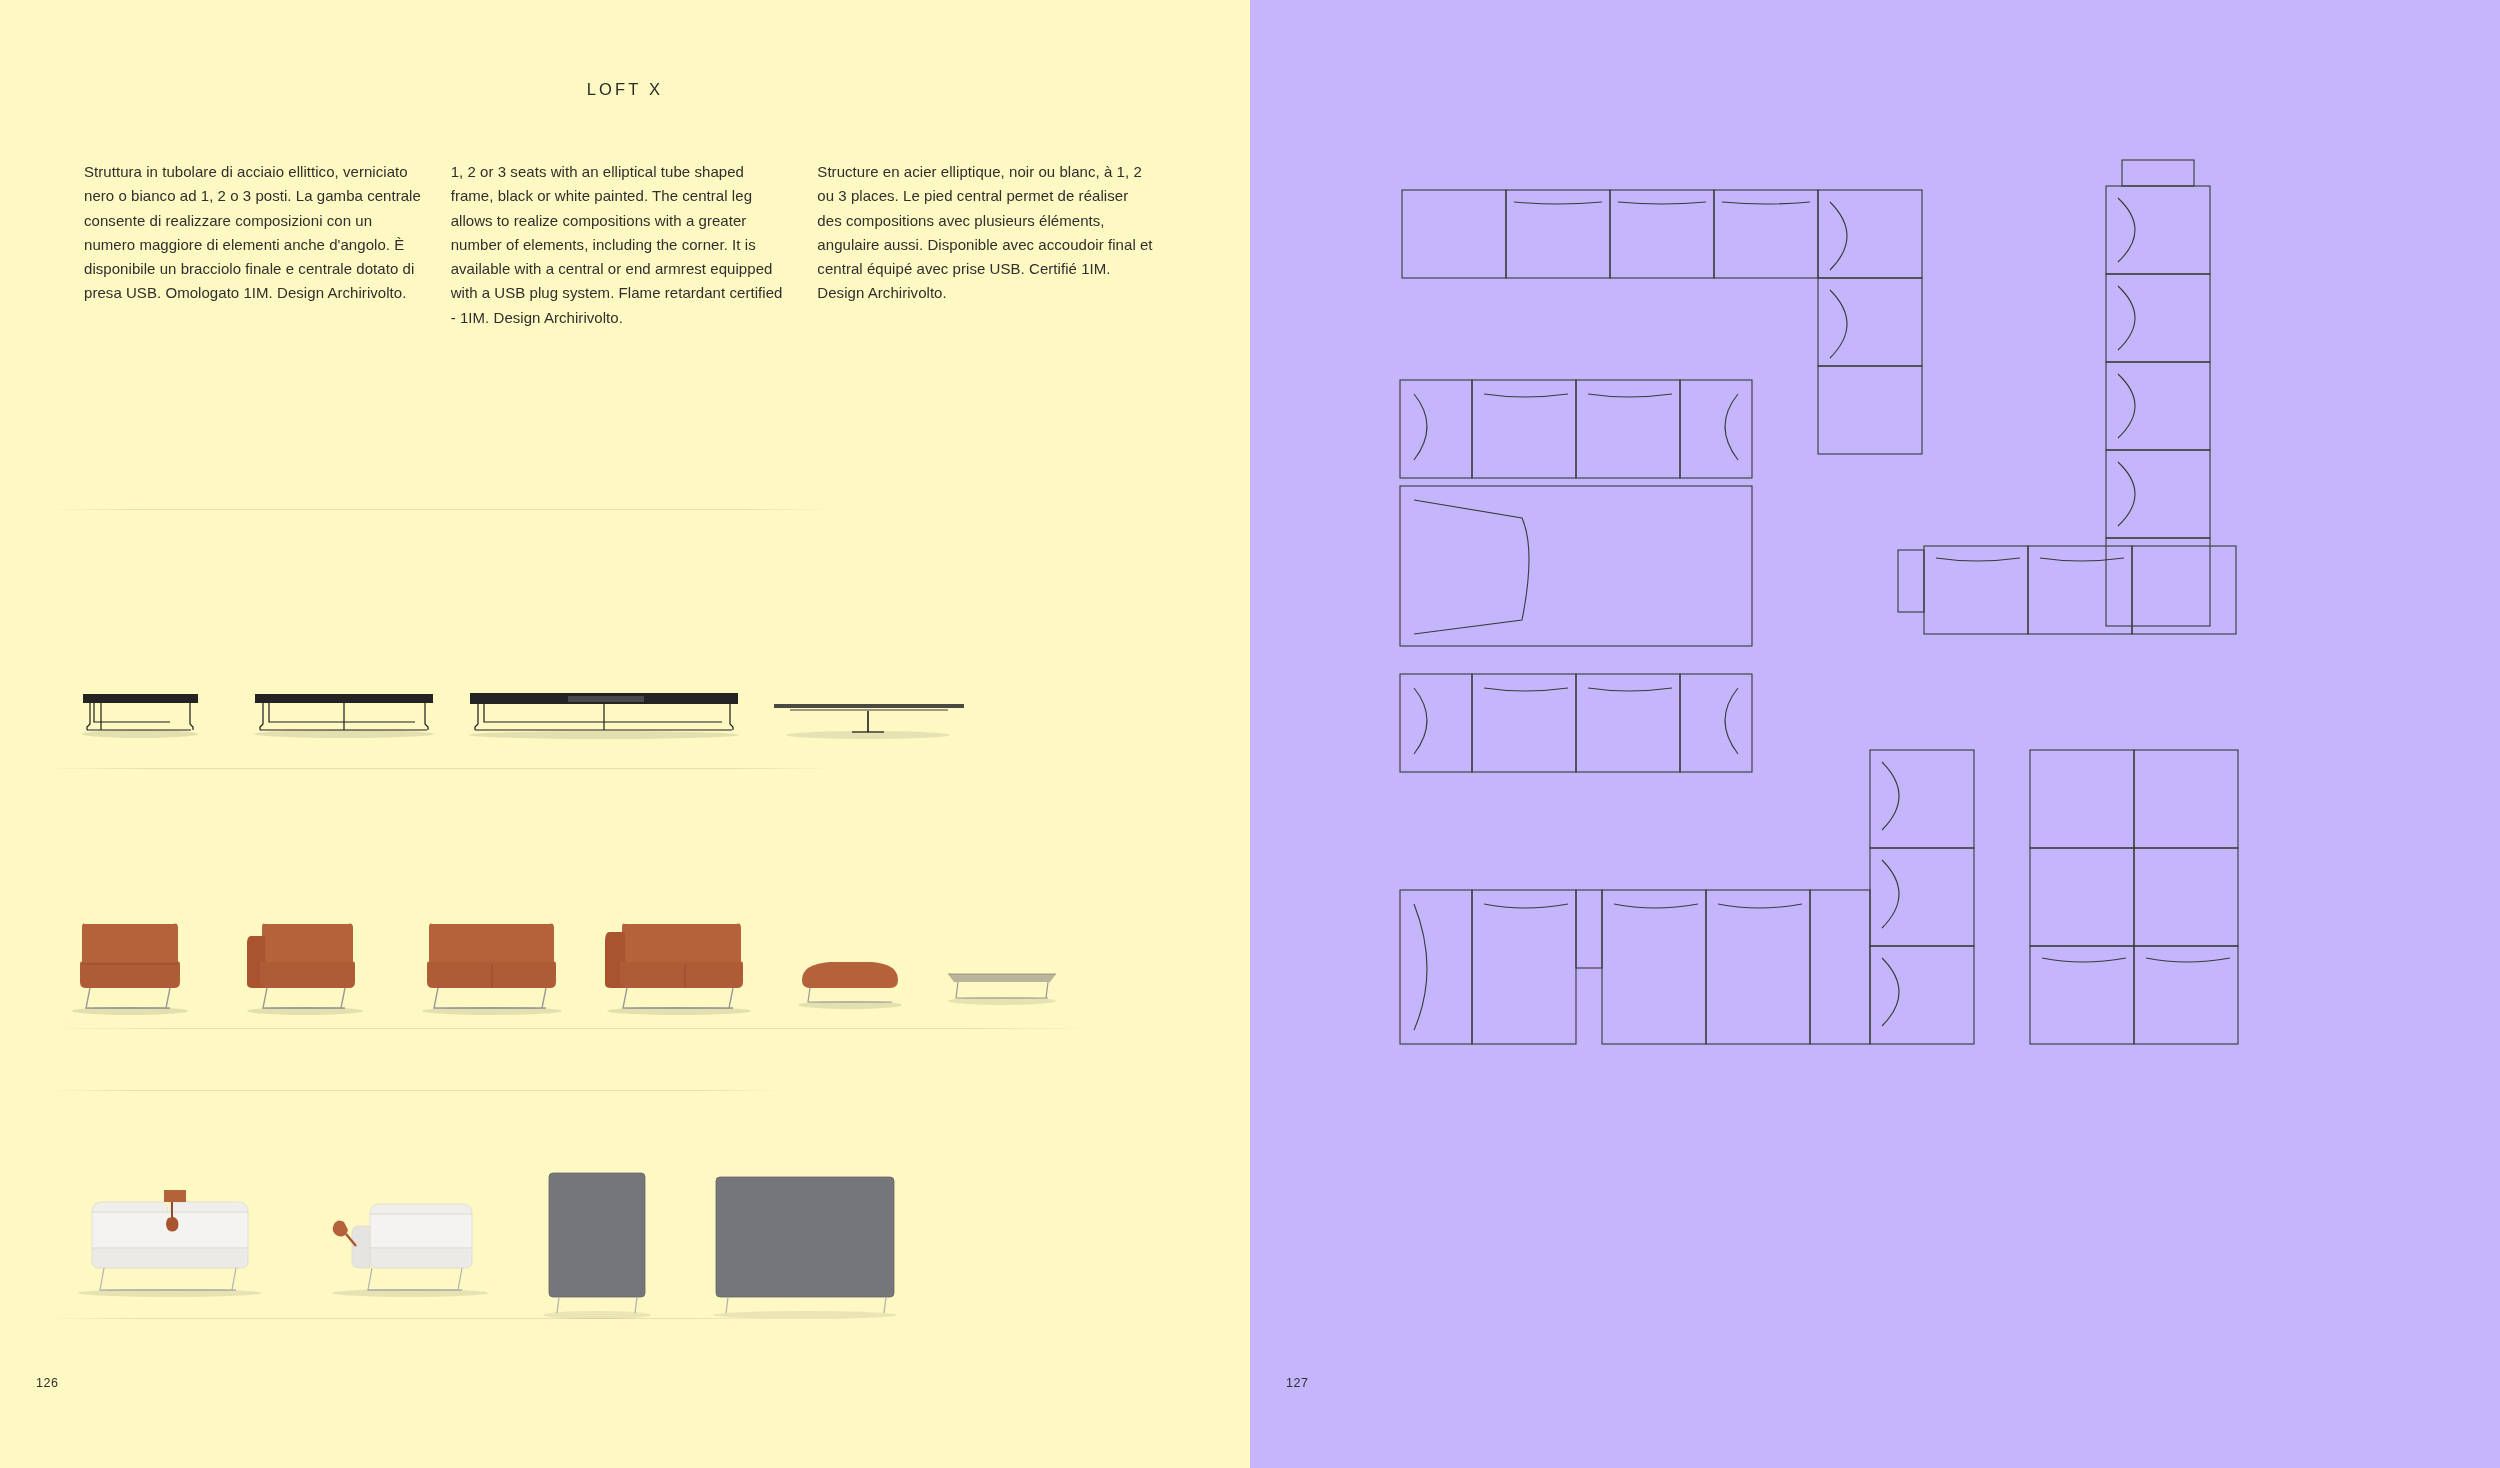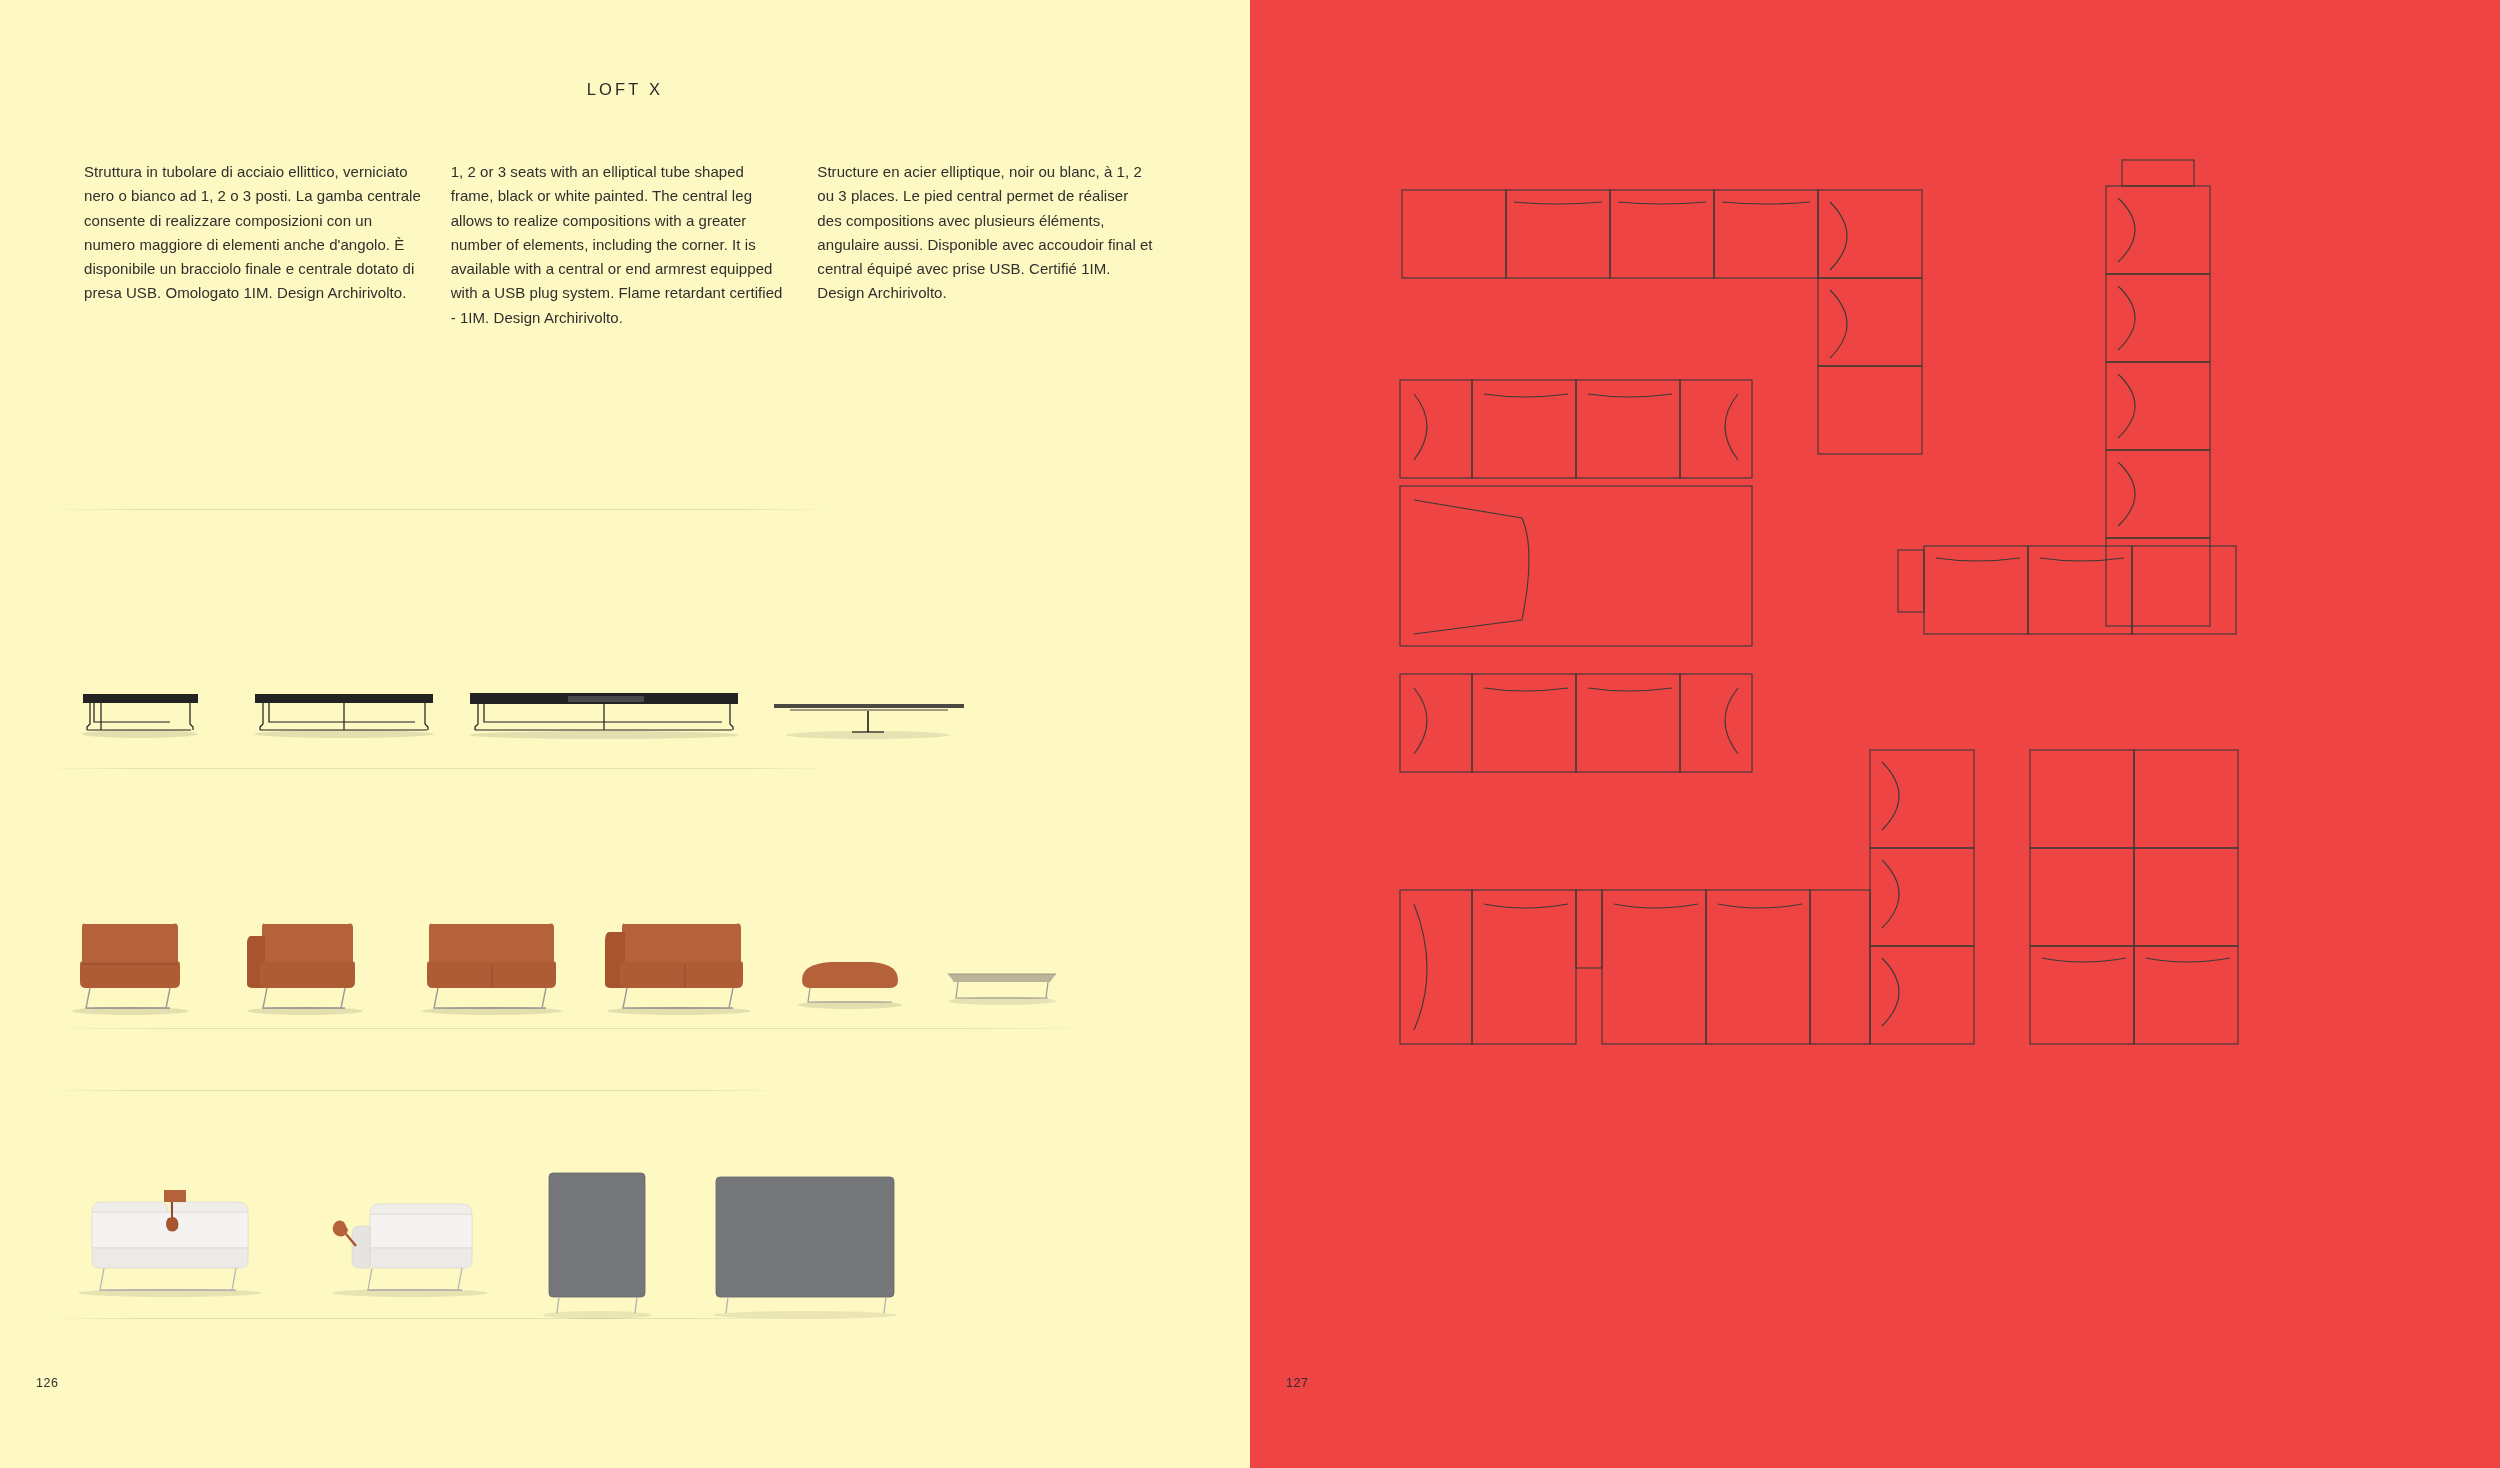--- a/index.html
+++ b/index.html
@@ -25,21 +25,21 @@
     width: 1250px;
     height: 1468px;
     background: #fef9c3;
     box-sizing: border-box;
   }
   
   .page-right {
     position: relative;
     width: 1250px;
     height: 1468px;
-    background: #ef4444;
+    background: #c4b5fd;
     box-sizing: border-box;
   }
   .page-title {
     position: absolute;
     top: 80px;
     left: 0;
     width: 1250px;
     text-align: center;
     font-size: 16.5px;
     letter-spacing: 3.2px;

